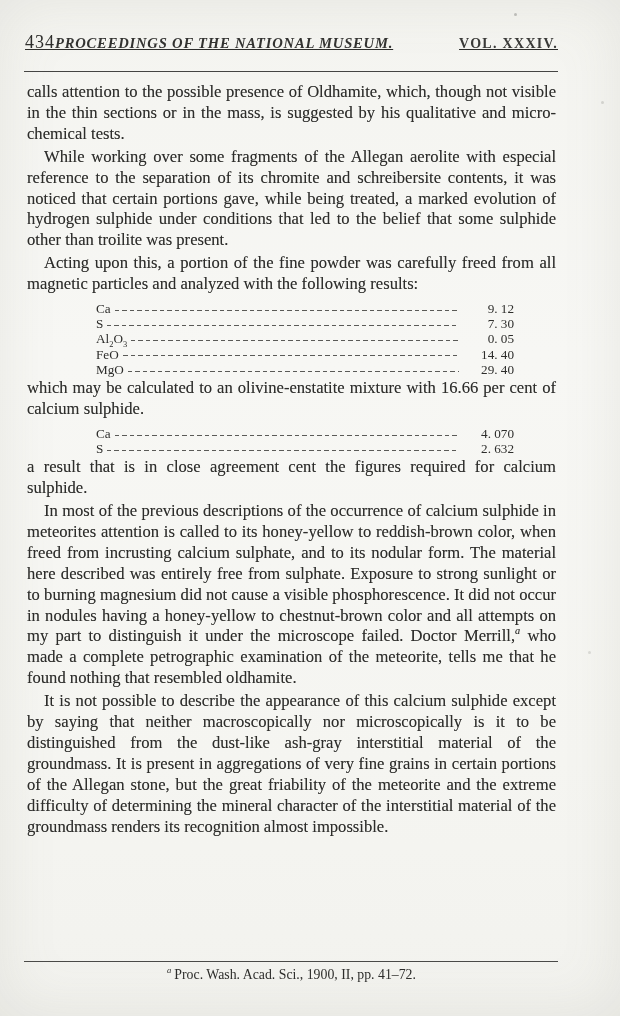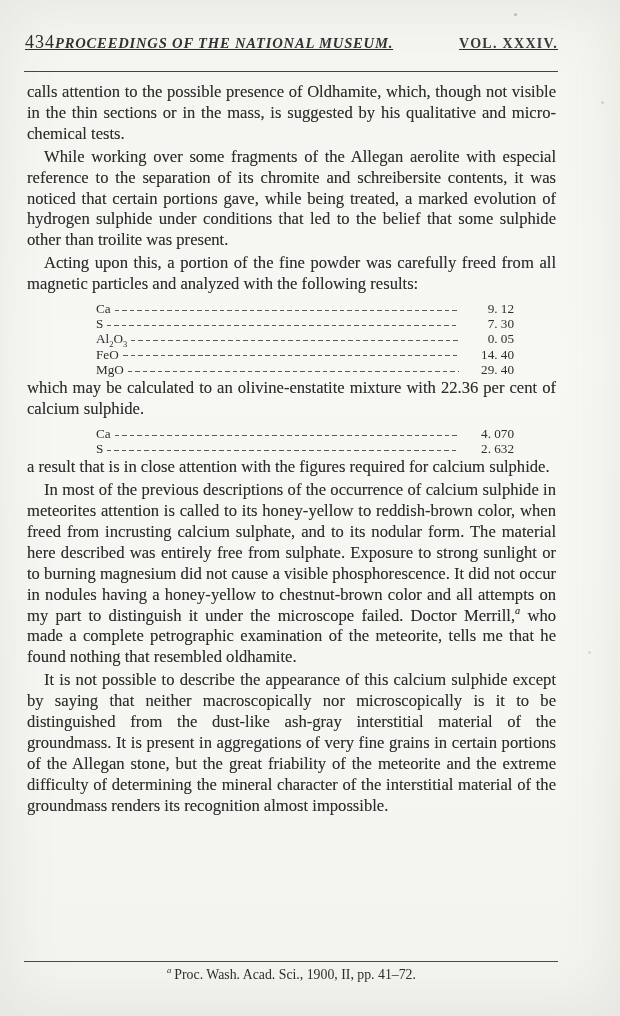--- a/index.html
+++ b/index.html
@@ -127,36 +127,36 @@
           <span class="dot-leader"></span>
           <span class="chem-value">14. 40</span>
         </div>
         <div class="chem-row">
           <span class="chem-label"><span>MgO</span></span>
           <span class="dot-leader"></span>
           <span class="chem-value">29. 40</span>
         </div>
       </div>
 
-    <p>which may be calculated to an olivine-enstatite mixture with 22.36 per cent of calcium sulphide.</p>
+    <p>which may be calculated to an olivine-enstatite mixture with 16.66 per cent of calcium sulphide.</p>
 
     <div class="chem-table">
         <div class="chem-row">
           <span class="chem-label"><span>Ca</span></span>
           <span class="dot-leader"></span>
           <span class="chem-value">4. 070</span>
         </div>
         <div class="chem-row">
           <span class="chem-label"><span>S</span></span>
           <span class="dot-leader"></span>
           <span class="chem-value">2. 632</span>
         </div>
       </div>
 
-    <p>a result that is in close attention with the figures required for calcium sulphide.</p>
+    <p>a result that is in close agreement cent the figures required for calcium sulphide.</p>
     <p class="indent"><span>In most of the previous descriptions of the occurrence of calcium sulphide in meteorites attention is called to its honey-yellow to reddish-brown color, when freed from incrusting calcium sulphate, and to its nodular form.  The material here described was entirely free from sulphate.  Exposure to strong sunlight or to burning magnesium did not cause a visible phosphorescence.  It did not occur in nodules having a honey-yellow to chestnut-brown color and all attempts on my part to distinguish it under the microscope failed.  Doctor Merrill,</span><sup class="fn">a</sup><span> who made a complete petrographic examination of the meteorite, tells me that he found nothing that resembled oldhamite.</span></p>
     <p class="indent">It is not possible to describe the appearance of this calcium sulphide except by saying that neither macroscopically nor microscopically is it to be distinguished from the dust-like ash-gray interstitial material of the groundmass.  It is present in aggregations of very fine grains in certain portions of the Allegan stone, but the great friability of the meteorite and the extreme difficulty of determining the mineral character of the interstitial material of the groundmass renders its recognition almost impossible.</p>
   </div>
 
   <div class="footnote-rule"></div>
   <div class="footnote"><sup class="fn">a</sup><span>Proc. Wash. Acad. Sci., 1900, II, pp. 41–72.</span></div>
 
   <div class="ink-speck" style="top:13px; left:514px;"></div>
   <div class="ink-speck" style="top:101px; left:601px; opacity:0.6;"></div>
   <div class="ink-speck" style="top:651px; left:588px; opacity:0.5;"></div>

